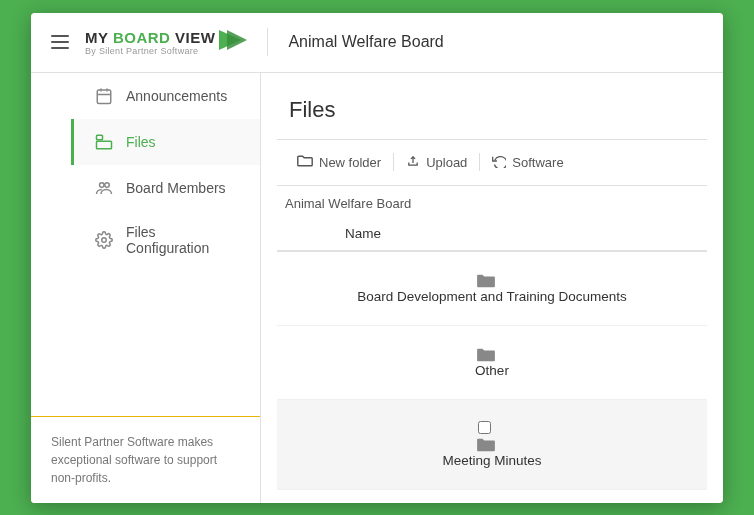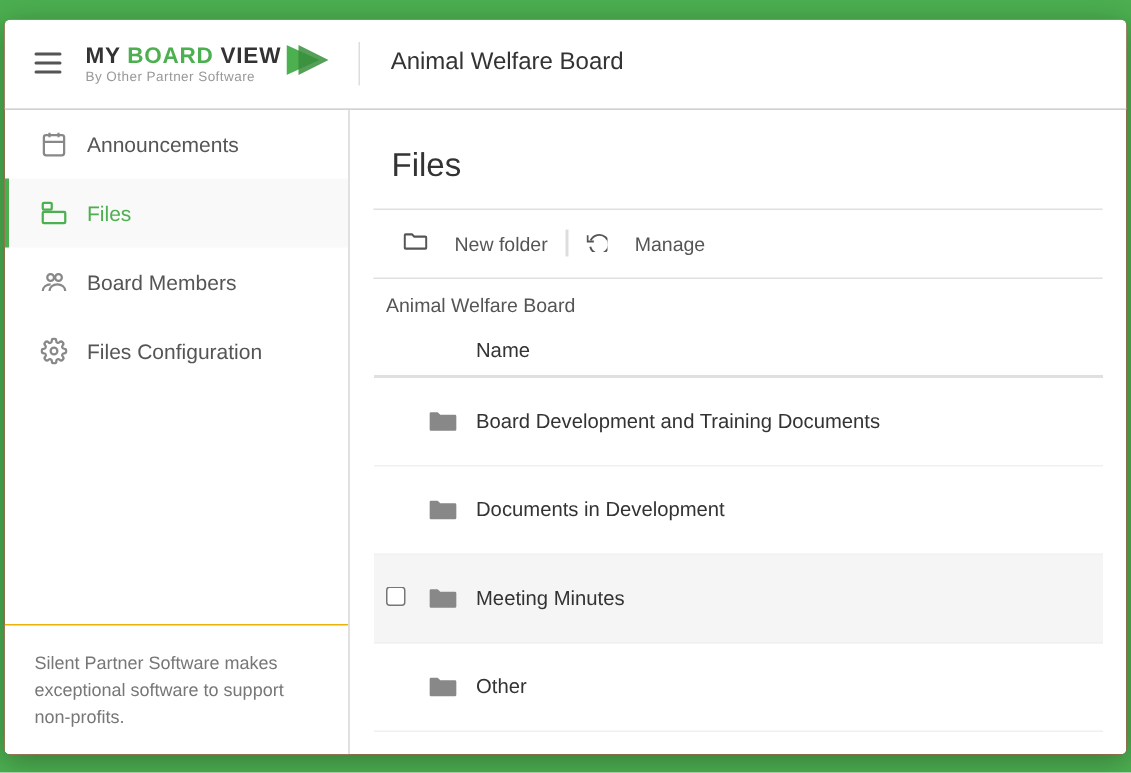--- a/index.html
+++ b/index.html
@@ -9,23 +9,23 @@
       background: #4caf50;
       width: 754px;
       height: 515px;
       overflow: hidden;
       display: flex;
       align-items: center;
       justify-content: center;
     }
 
     .app-window {
-      width: 748px;
+      width: 692px;
       height: 490px;
-      background: #b91c1c;
+      background: #fdba74;
       border-radius: 4px;
       box-shadow: 0 4px 20px rgba(0,0,0,0.3);
       display: flex;
       flex-direction: column;
       overflow: hidden;
     }
 
     
     .header {
       display: flex;
@@ -111,20 +111,21 @@
       background: #fff;
       border-right: 1px solid #e0e0e0;
       display: flex;
       flex-direction: column;
       overflow: hidden;
     }
 
     .sidebar-nav {
       flex: 1;
       overflow: hidden;
+      margin-left: 40px;
     }
 
     .nav-item {
       display: flex;
       align-items: center;
       gap: 12px;
       padding: 13px 20px;
       cursor: pointer;
       color: #555;
       font-size: 14px;
@@ -179,21 +180,21 @@
       padding: 10px 16px;
       border-top: 1px solid #e0e0e0;
       border-bottom: 1px solid #e0e0e0;
       background: #fff;
       margin: 0 16px;
     }
 
     .toolbar-btn {
       display: flex;
       align-items: center;
-      gap: 18px;
+      gap: 6px;
       background: none;
       border: none;
       cursor: pointer;
       color: #555;
       font-size: 13px;
       padding: 4px 12px;
     }
 
     .toolbar-btn:first-child {
       padding-left: 4px;
@@ -221,20 +222,21 @@
 
     .file-row {
       display: flex;
       align-items: center;
       gap: 0;
       padding: 21px 8px;
       border-bottom: 1px solid #f0f0f0;
       cursor: pointer;
       font-size: 13.5px;
       color: #333;
+      flex-direction: column;
     }
 
     .file-row.highlighted {
       background: #f5f5f5;
     }
 
     .file-row-checkbox {
       width: 28px;
       flex-shrink: 0;
     }
@@ -286,21 +288,21 @@
       <span></span>
       <span></span>
       <span></span>
     </button>
 
     <div class="logo-area">
       <div class="logo-text">
         <span class="logo-main">
           <span>MY</span><span class="green"> BOARD</span><span> VIEW</span>
         </span>
-        <span class="logo-sub">By Other Partner Software</span>
+        <span class="logo-sub">By Silent Partner Software</span>
       </div>
       <div class="logo-arrow">
         <svg width="28" height="24" viewBox="0 0 28 24">
           <polygon points="0,2 0,22 22,12" fill="#4caf50"></polygon>
           <polygon points="8,2 8,22 28,12" fill="#388e3c" opacity="0.85"></polygon>
         </svg>
       </div>
     </div>
 
     <span class="board-title">Animal Welfare Board</span>
@@ -370,29 +372,39 @@
       <div class="toolbar">
         <button class="toolbar-btn">
           <span>
             <svg width="16" height="14" viewBox="0 0 20 16" fill="none" stroke="#555" stroke-width="1.8">
               <path d="M1 3a1 1 0 0 1 1-1h5l2 2h9a1 1 0 0 1 1 1v8a1 1 0 0 1-1 1H2a1 1 0 0 1-1-1V3z"></path>
             </svg>
           </span>
           <span>New folder</span>
         </button>
         <div class="toolbar-divider"></div>
+        <button class="toolbar-btn">
+          <span>
+            <svg width="14" height="14" viewBox="0 0 20 20" fill="none" stroke="#555" stroke-width="1.8">
+              <polyline points="16 12 16 16 4 16 4 12"></polyline>
+              <polyline points="13 7 10 4 7 7"></polyline>
+              <line x1="10" y1="4" x2="10" y2="13"></line>
+            </svg>
+          </span>
+          <span>Upload</span>
+        </button>
         <div class="toolbar-divider"></div>
         <button class="toolbar-btn">
           <span>
             <svg width="14" height="14" viewBox="0 0 20 20" fill="none" stroke="#555" stroke-width="1.8">
               <polyline points="1 4 1 10 7 10"></polyline>
               <path d="M3.51 15a9 9 0 1 0 .49-6"></path>
             </svg>
           </span>
-          <span>Manage</span>
+          <span>Software</span>
         </button>
       </div>
 
       <div class="file-table-area">
 
         <div class="folder-group-label">Animal Welfare Board</div>
 
         <div class="col-header-row">
           <div class="col-header-checkbox"></div>
           <div class="col-header-icon"></div>
@@ -402,28 +414,29 @@
         <div class="file-row">
           <div class="file-row-checkbox"></div>
           <div class="file-icon">
             <svg width="20" height="16" viewBox="0 0 22 18" fill="#888">
               <path d="M1 3a1 1 0 0 1 1-1h5l2 2h11a1 1 0 0 1 1 1v10a1 1 0 0 1-1 1H2a1 1 0 0 1-1-1V3z"></path>
             </svg>
           </div>
           <div class="file-name-col">Board Development and Training Documents</div>
         </div>
 
+
         <div class="file-row">
           <div class="file-row-checkbox"></div>
           <div class="file-icon">
             <svg width="20" height="16" viewBox="0 0 22 18" fill="#888">
               <path d="M1 3a1 1 0 0 1 1-1h5l2 2h11a1 1 0 0 1 1 1v10a1 1 0 0 1-1 1H2a1 1 0 0 1-1-1V3z"></path>
             </svg>
           </div>
-          <div class="file-name-col">Documents in Development</div>
+          <div class="file-name-col">Other</div>
         </div>
 
         <div class="file-row highlighted">
           <div class="file-row-checkbox">
             <input type="checkbox" style="">
           </div>
           <div class="file-icon">
             <svg width="20" height="16" viewBox="0 0 22 18" fill="#888">
               <path d="M1 3a1 1 0 0 1 1-1h5l2 2h11a1 1 0 0 1 1 1v10a1 1 0 0 1-1 1H2a1 1 0 0 1-1-1V3z"></path>
             </svg>
@@ -431,30 +444,20 @@
           <div class="file-name-col">Meeting Minutes</div>
         </div>
 
         <div class="file-row">
           <div class="file-row-checkbox"></div>
           <div class="file-icon">
             <svg width="20" height="16" viewBox="0 0 22 18" fill="#888">
               <path d="M1 3a1 1 0 0 1 1-1h5l2 2h11a1 1 0 0 1 1 1v10a1 1 0 0 1-1 1H2a1 1 0 0 1-1-1V3z"></path>
             </svg>
           </div>
-          <div class="file-name-col">Other</div>
-        </div>
-
-        <div class="file-row">
-          <div class="file-row-checkbox"></div>
-          <div class="file-icon">
-            <svg width="20" height="16" viewBox="0 0 22 18" fill="#888">
-              <path d="M1 3a1 1 0 0 1 1-1h5l2 2h11a1 1 0 0 1 1 1v10a1 1 0 0 1-1 1H2a1 1 0 0 1-1-1V3z"></path>
-            </svg>
-          </div>
         </div>
 
 
       </div>
     </div>
 
   </div>
 </div>
 
 </body></html>

